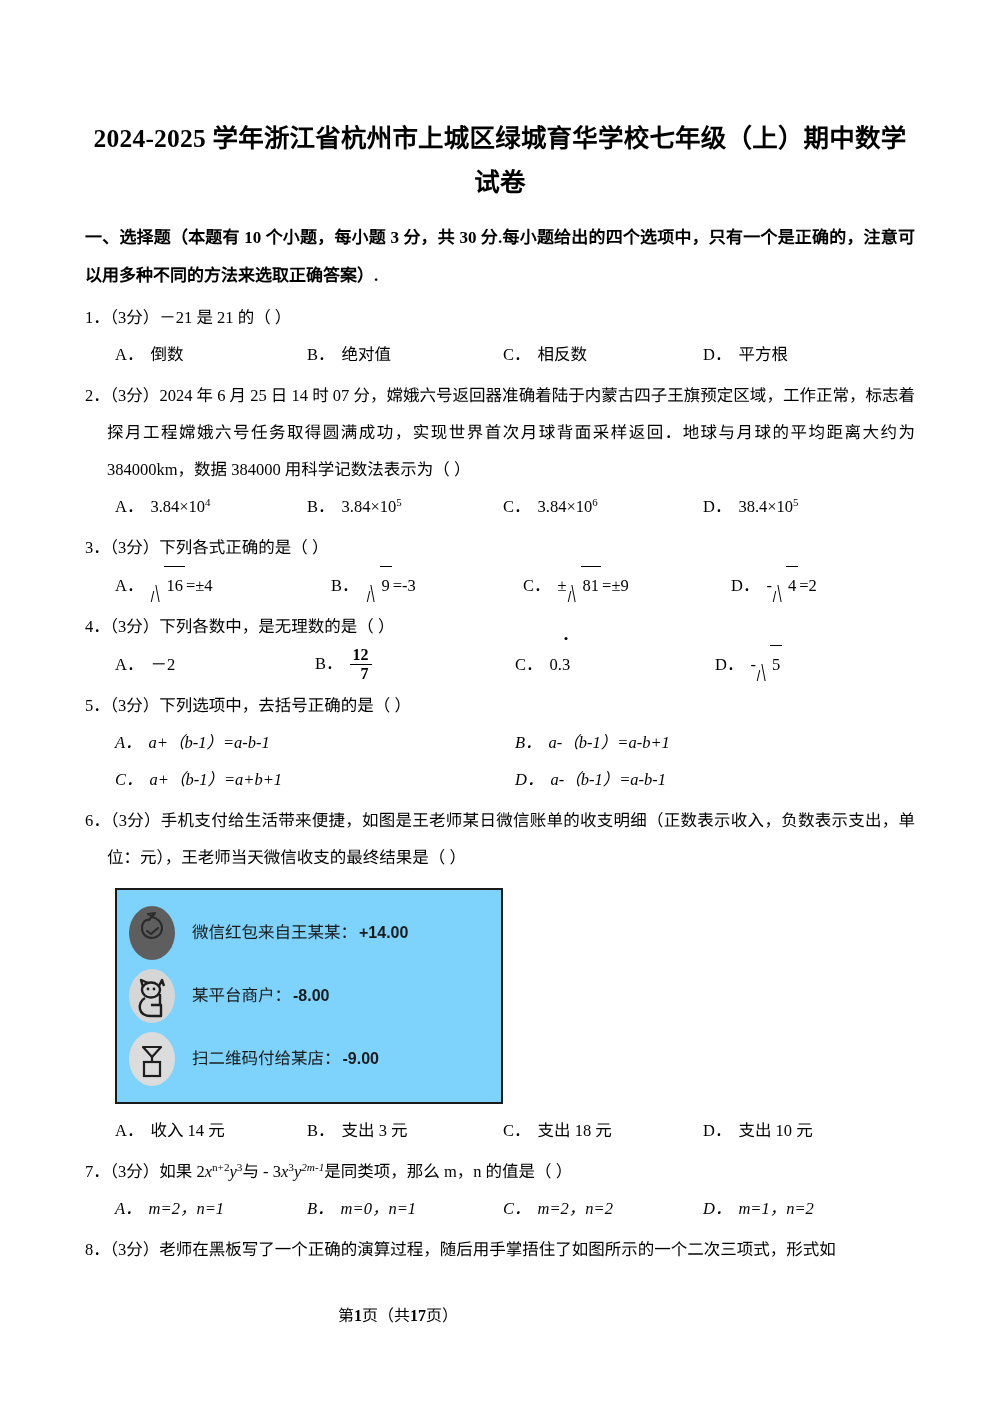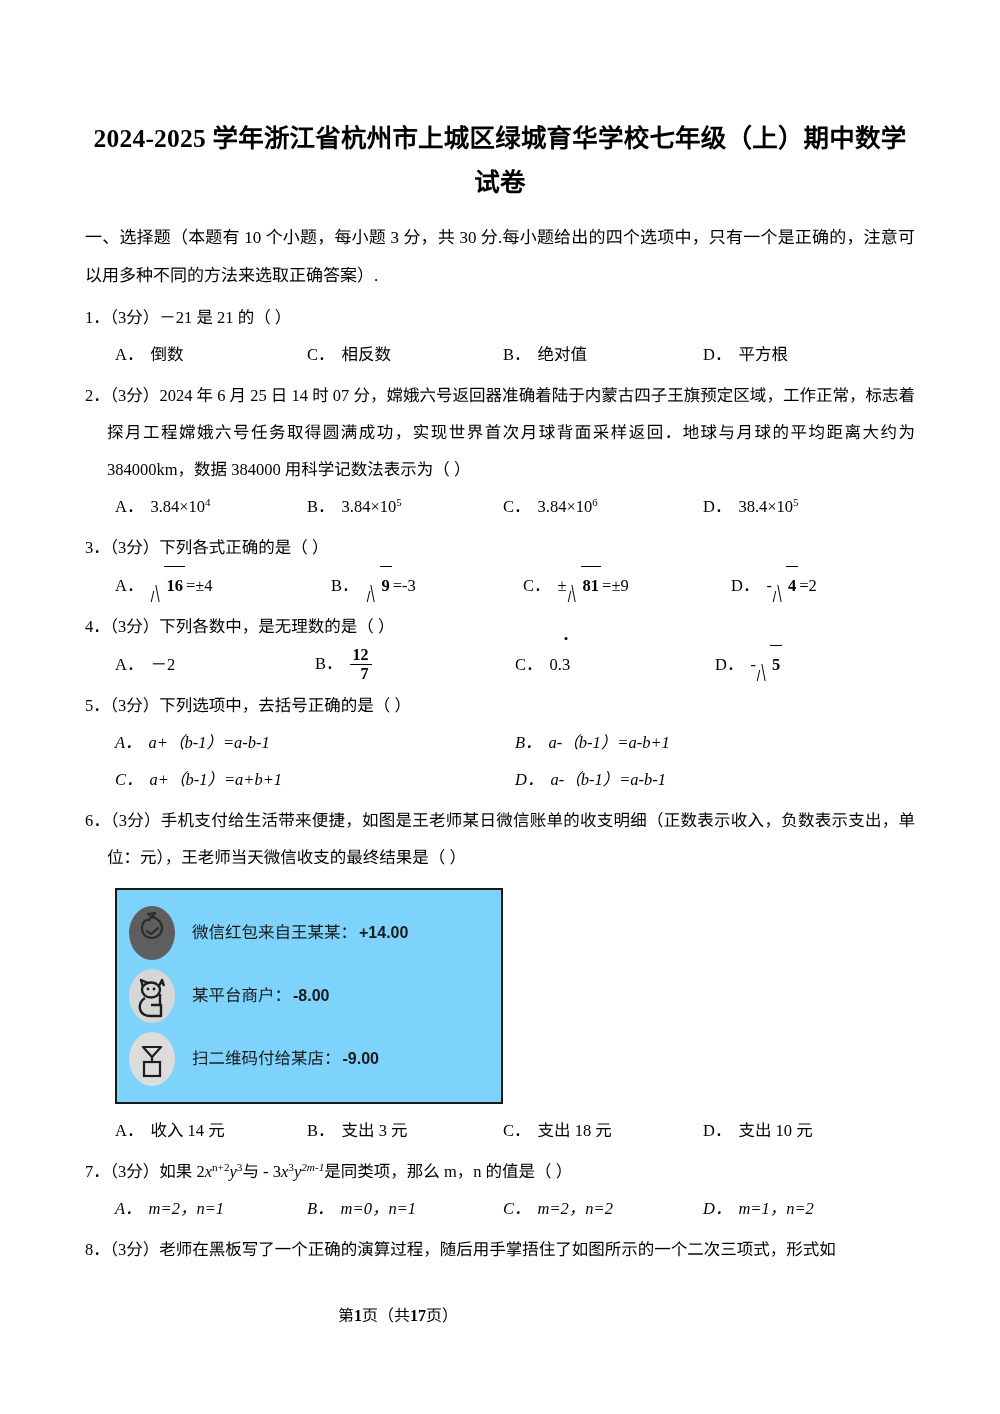--- a/index.html
+++ b/index.html
@@ -32,21 +32,21 @@
     font-weight: bold;
     line-height: 44px;
     text-align: center;
     letter-spacing: 0.2px;
   }
 
   
   .section-head {
     margin: 14px 0 0 0;
     font-size: 17px;
-    font-weight: normal;
+    font-weight: bold;
     line-height: 38px;
     text-align: justify;
     text-align-last: left;
   }
 
   
   .q {
     font-size: 16.5px;
     line-height: 37px;
     margin-top: 4px;
@@ -86,21 +86,20 @@
   
   .mi { font-style: italic; }
   sup { font-size: 0.68em; vertical-align: super; line-height: 0; }
   .sci sup { font-size: 0.66em; }
 
   .radical {
     display: inline-block;
     position: relative;
     padding-left: 13px;
     margin-right: 1px;
-    font-weight: bold;
   }
   .radical::before {
     content: "";
     position: absolute;
     left: 2px;
     bottom: 2px;
     width: 6px;
     height: 11px;
     border-left: 1.4px solid #000;
     transform: skewX(-13deg);
@@ -209,22 +208,22 @@
   <h1 class="doc-title">2024-2025 学年浙江省杭州市上城区绿城育华学校七年级（上）期中数学试卷</h1>
 
   <div class="section-head">一、选择题（本题有 10 个小题，每小题 3 分，共 30 分.每小题给出的四个选项中，只有一个是正确的，注意可以用多种不同的方法来选取正确答案）.</div>
 
   <div class="q">
     <div class="q-stem">
       <span>1</span>．<span>（3分）</span><span>－21 是 21 的（        ）</span>
     </div>
     <div class="opts opts-w1">
       <div class="opt"><span class="lbl">A．</span><span>倒数</span></div>
+      <div class="opt"><span class="lbl">B．</span><span>绝对值</span></div>
       <div class="opt"><span class="lbl">C．</span><span>相反数</span></div>
-      <div class="opt"><span class="lbl">B．</span><span>绝对值</span></div>
       <div class="opt"><span class="lbl">D．</span><span>平方根</span></div>
     </div>
   </div>
 
   <div class="q">
     <div class="q-stem">
       <span>2</span>．<span>（3分）</span><span>2024 年 6 月 25 日 14 时 07 分，嫦娥六号返回器准确着陆于内蒙古四子王旗预定区域，工作正常，标志着探月工程嫦娥六号任务取得圆满成功，实现世界首次月球背面采样返回．地球与月球的平均距离大约为 384000km，数据 384000 用科学记数法表示为（        ）</span>
     </div>
     <div class="opts opts-w1 sci">
       <div class="opt"><span class="lbl">A．</span><span>3.84×10</span><sup>4</sup></div>

